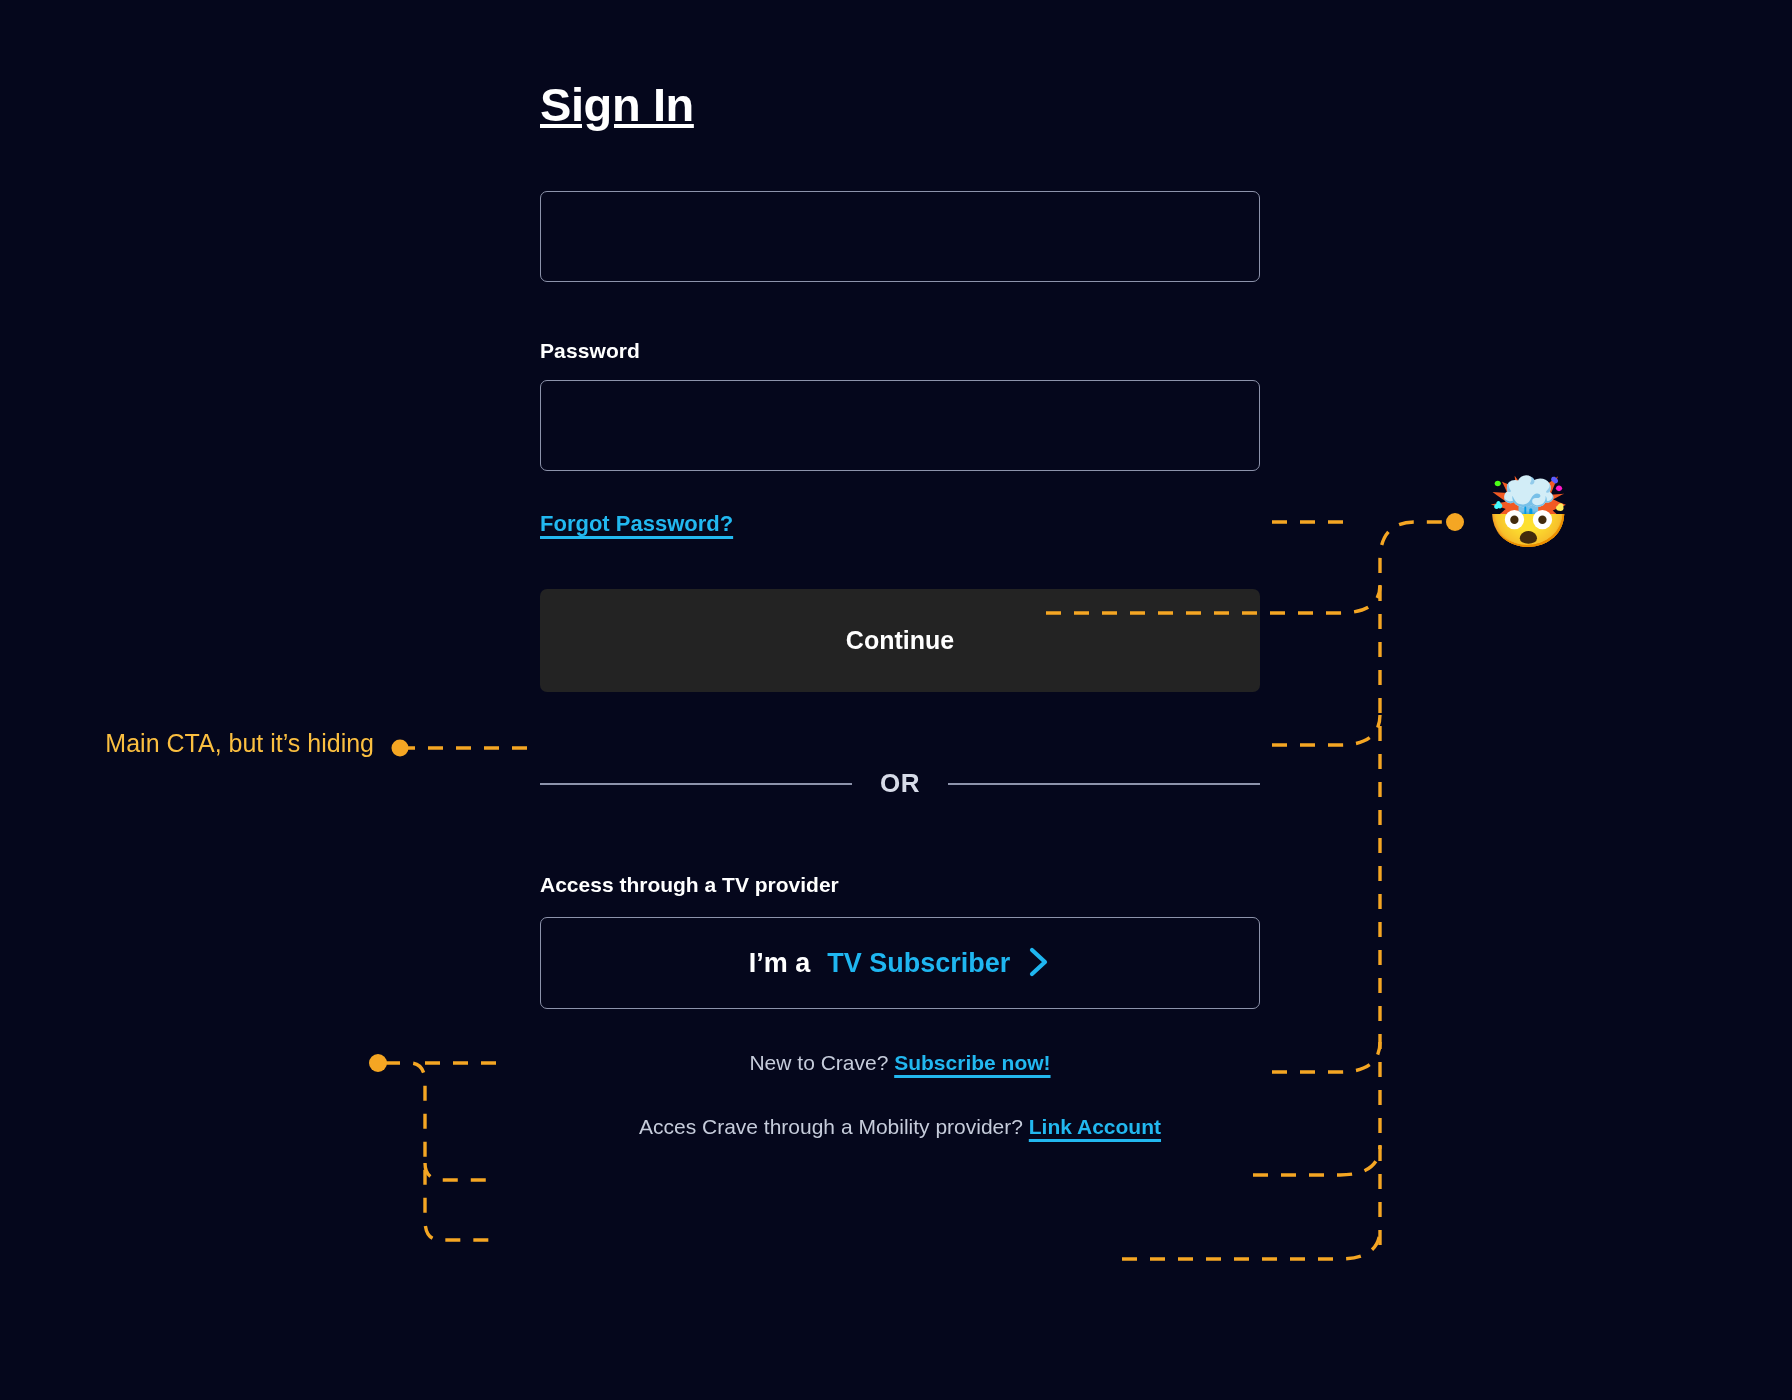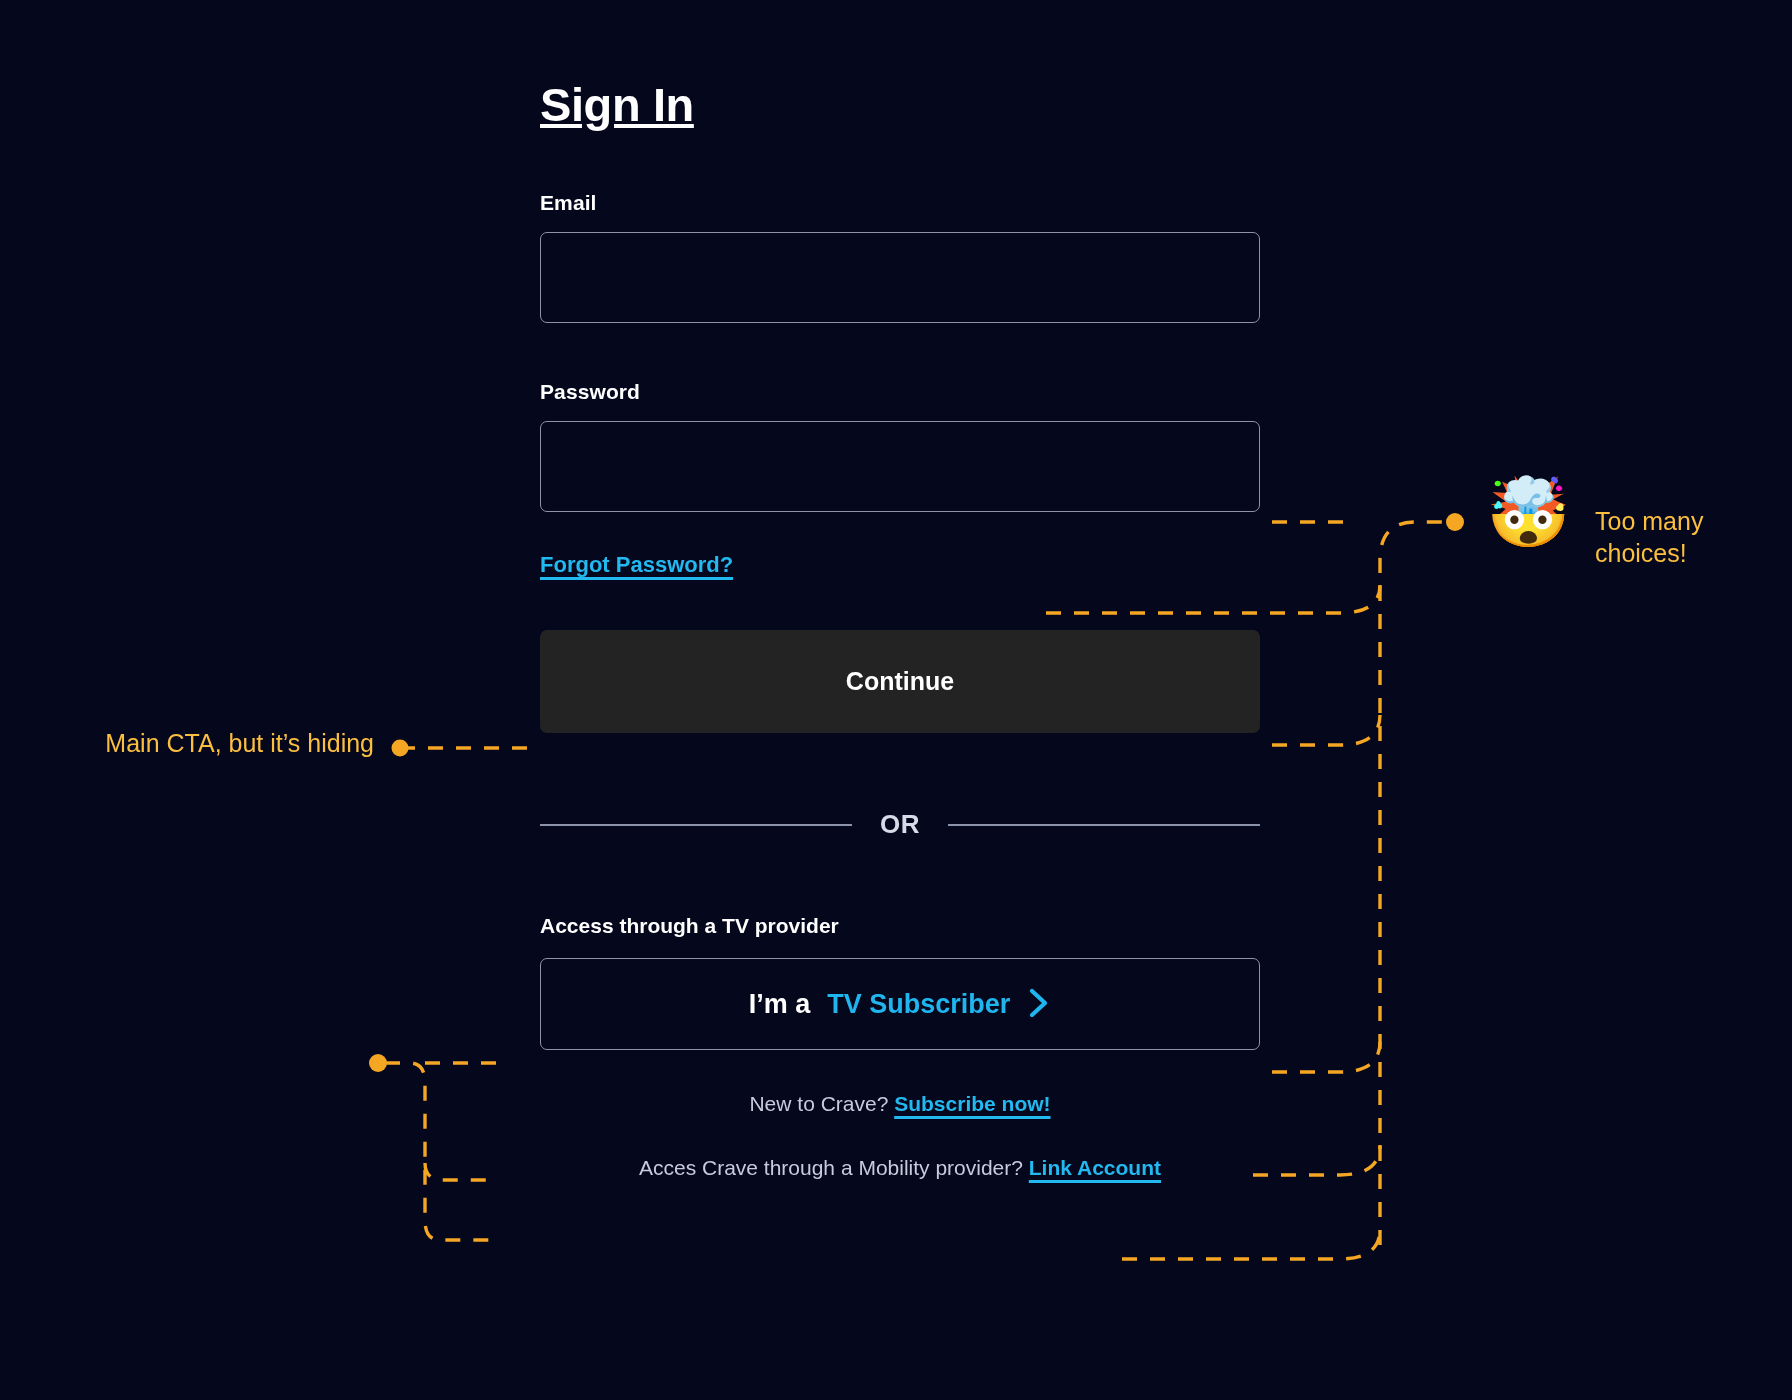--- a/index.html
+++ b/index.html
@@ -226,30 +226,25 @@
     <circle cx="1455" cy="522" r="9" fill="#f5a623"></circle>
   </svg>
 
   <div class="note" id="note-cta">
     <span>Main CTA, but it’s hiding</span>
   </div>
 
 
   <div class="emoji-head">🤯</div>
 
-  <div class="note" id="note-many">
-    <div>Too many</div>
-    <div>choices!</div>
-  </div>
 
   <div class="form">
 
     <h1 class="page-title">Sign In</h1>
 
-    <div class="field-label">Email</div>
     <input class="text-input" type="email" placeholder="" style="">
 
     <div class="gap-lg"></div>
 
     <div class="field-label">Password</div>
     <input class="text-input" type="password" placeholder="" style="">
 
     <div class="forgot-row">
       <a class="forgot-link">Forgot Password?</a>
     </div>

